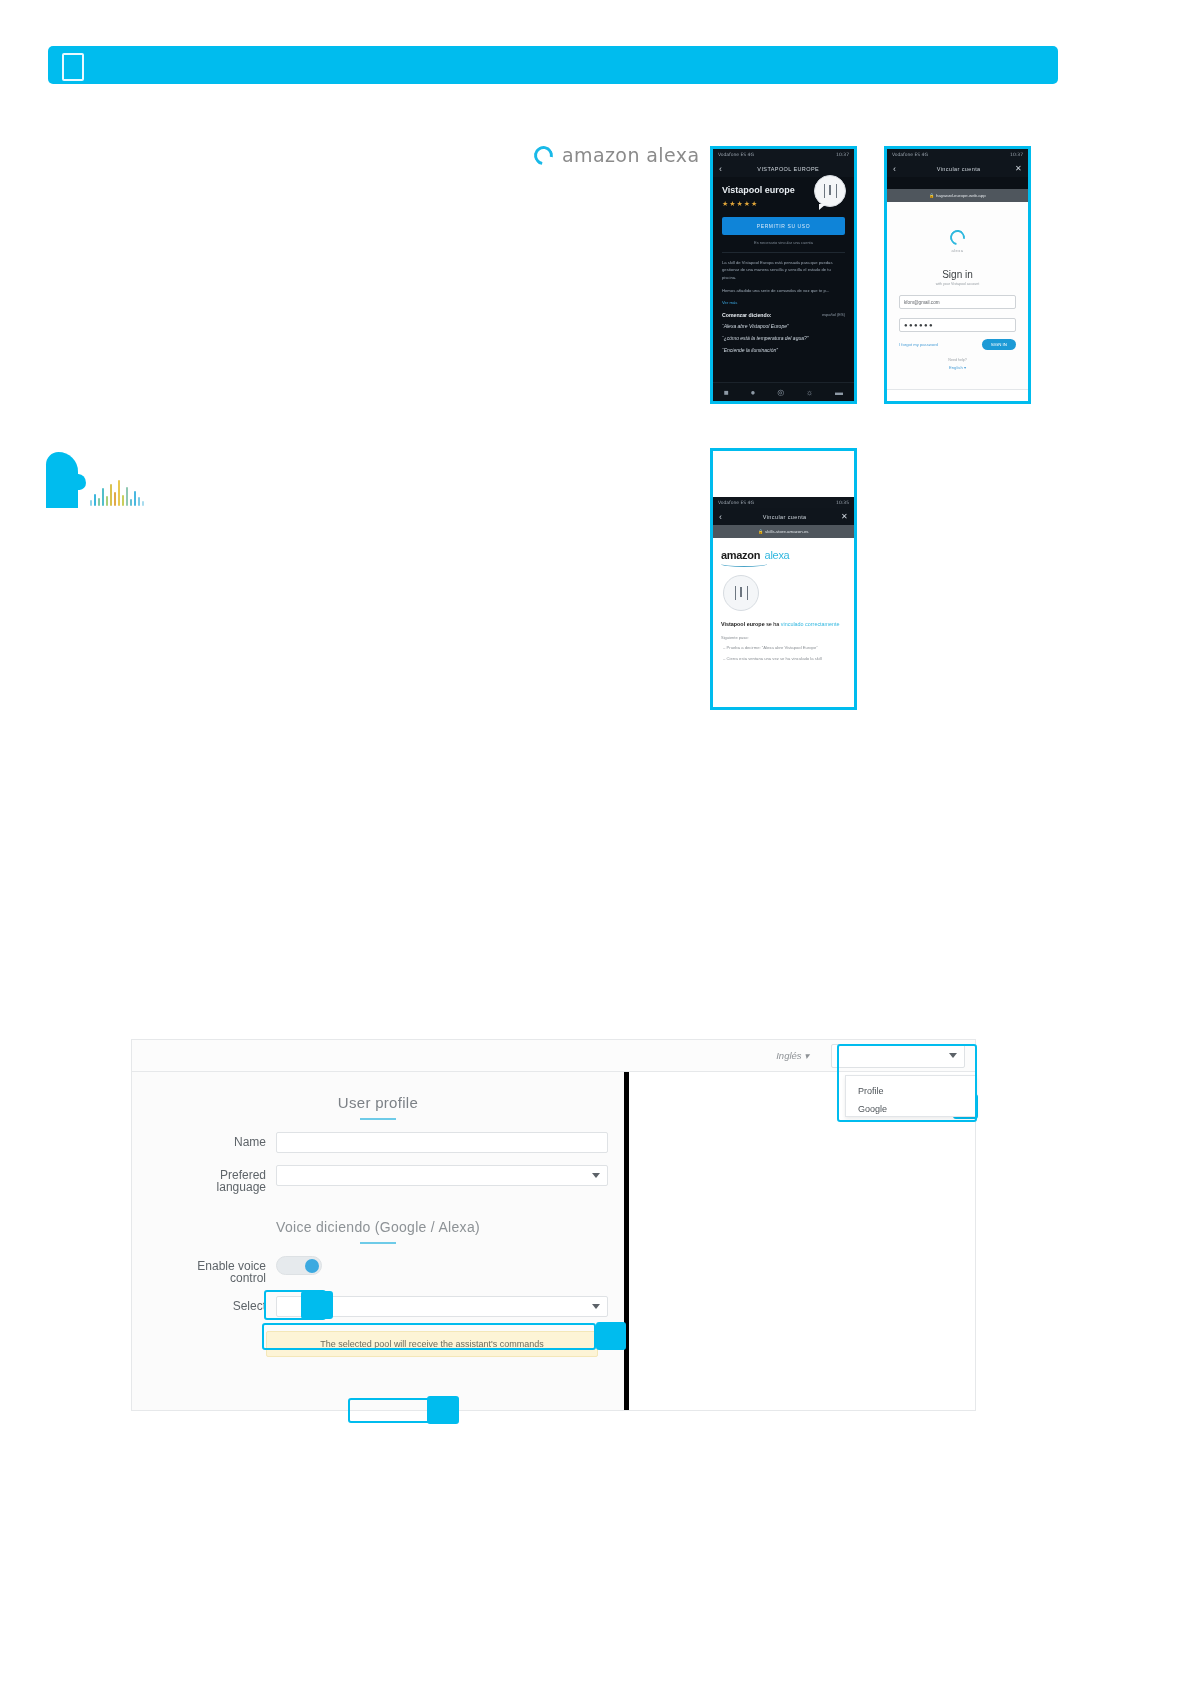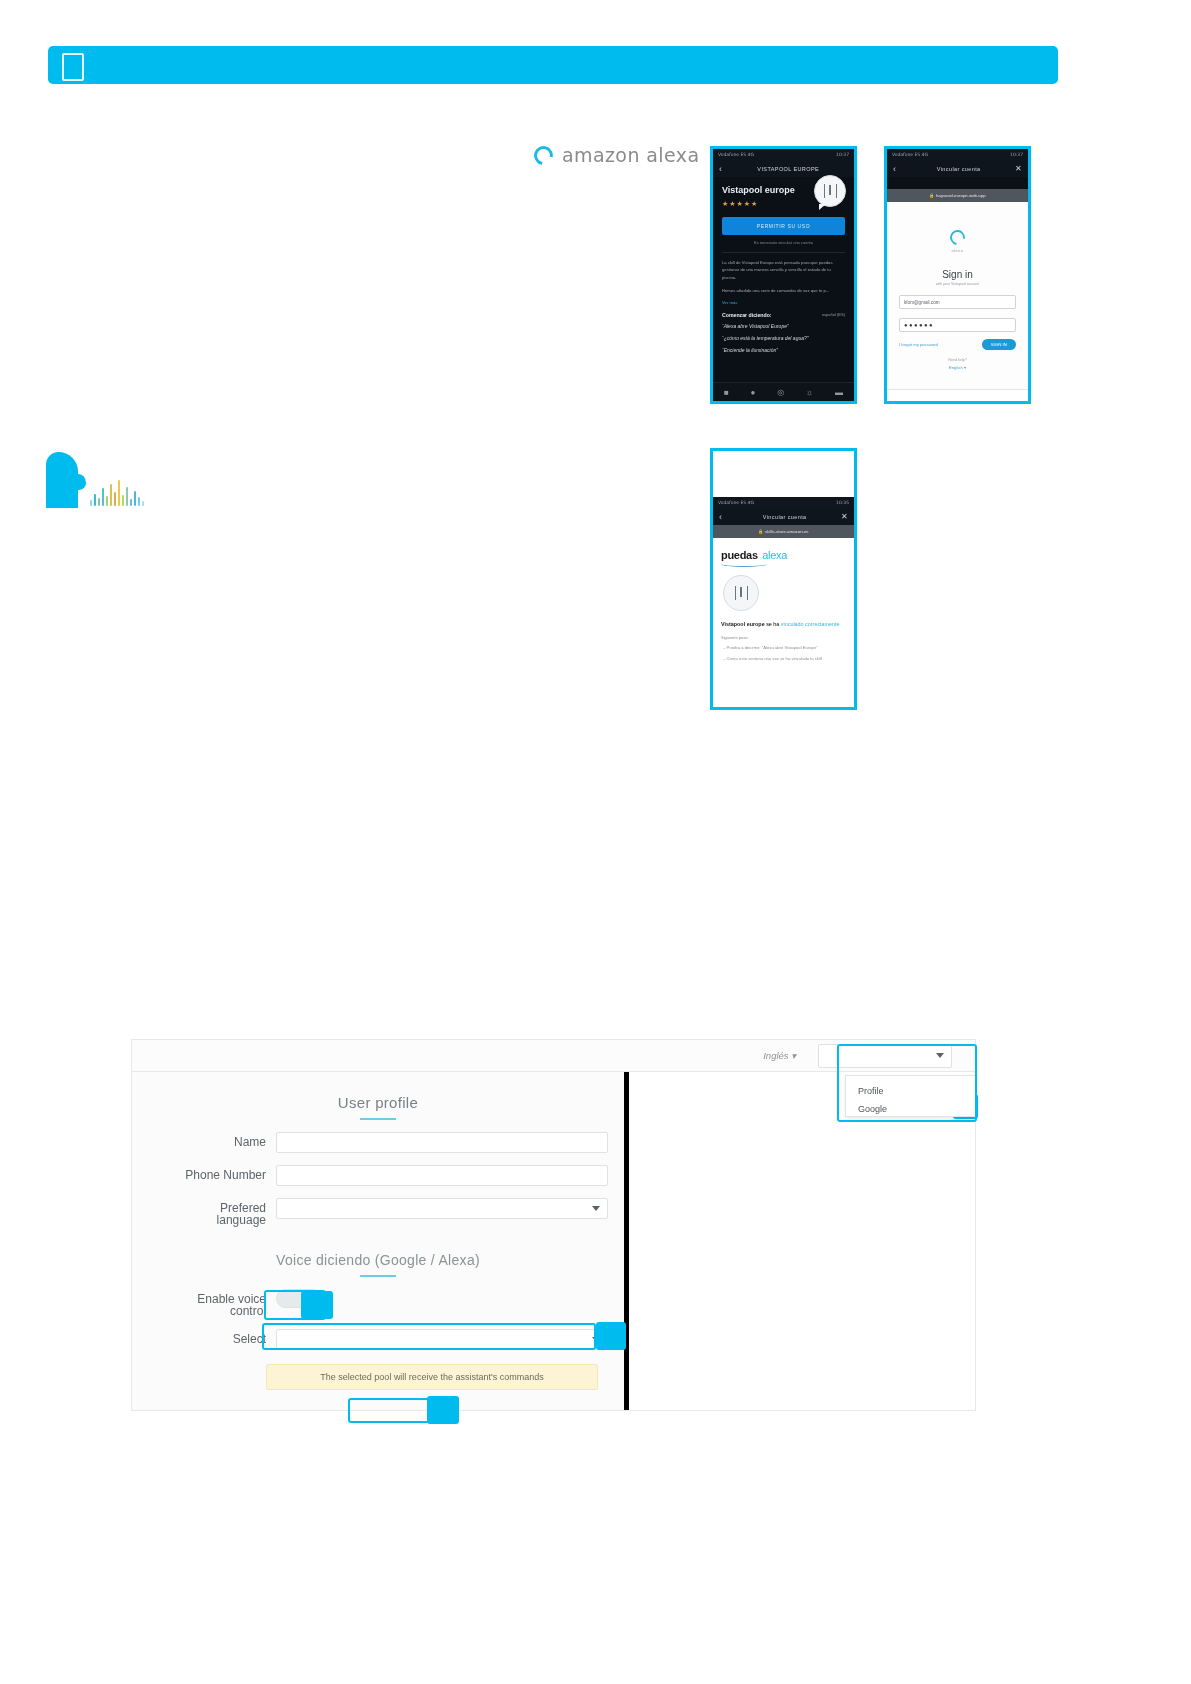--- a/index.html
+++ b/index.html
@@ -238,21 +238,21 @@
     box-sizing: border-box;
     overflow: hidden;
   }
   .app-topbar {
     height: 31px;
     border-bottom: 1px solid #e6e8ea;
     background: #fcfcfc;
     display: flex;
     align-items: center;
     justify-content: flex-end;
-    padding-right: 23px;
+    padding-right: 10px;
     gap: 22px;
   }
   .lang-select { font-size: 9.5px; color: #8e9296; font-style: italic; }
   .user-select {
     width: 132px; height: 22px; border: 1px solid #dfe2e5; border-radius: 2px;
     background: #fff; position: relative;
   }
   .user-select .caret {
     position: absolute; right: 7px; top: 8px;
     border-left: 4px solid transparent; border-right: 4px solid transparent;
@@ -478,21 +478,21 @@
     <span>Vodafone ES  4G</span>
     <span>10:35</span>
   </div>
   <div class="navbar">
     <span class="back">‹</span>
     <span class="ttl">Vincular cuenta</span>
     <span class="x">✕</span>
   </div>
   <div class="p2-url">🔒 skills-store.amazon.es</div>
   <div class="p3-logo">
-    <span class="amazon">puedas</span>
+    <span class="amazon">amazon</span>
     <span class="alexa">alexa</span>
     <div class="swoosh"></div>
   </div>
   <div class="p3-avatar">
     <div class="bubble-mark"></div>
   </div>
   <div class="p3-msg">
     <b>Vistapool europe</b><span> se ha </span><span class="ok">vinculado correctamente</span>
   </div>
   <div class="p3-note-h">Siguiente paso:</div>
@@ -513,24 +513,20 @@
     <div class="app-left">
       <div class="card-title">User profile</div>
       <div class="card-title-ul"></div>
 
       <div class="form-row">
         <div class="form-label">Name</div>
         <div class="form-input"></div>
       </div>
 
 
-      <div class="form-row">
-        <div class="form-label">Phone Number</div>
-        <div class="form-input"></div>
-      </div>
 
       <div class="form-row">
         <div class="form-label">Prefered language</div>
         <div class="form-input">
           <span class="sel-caret"></span>
         </div>
       </div>
 
       <div class="section-title">Voice diciendo (Google / Alexa)</div>
       <div class="card-title-ul"></div>

